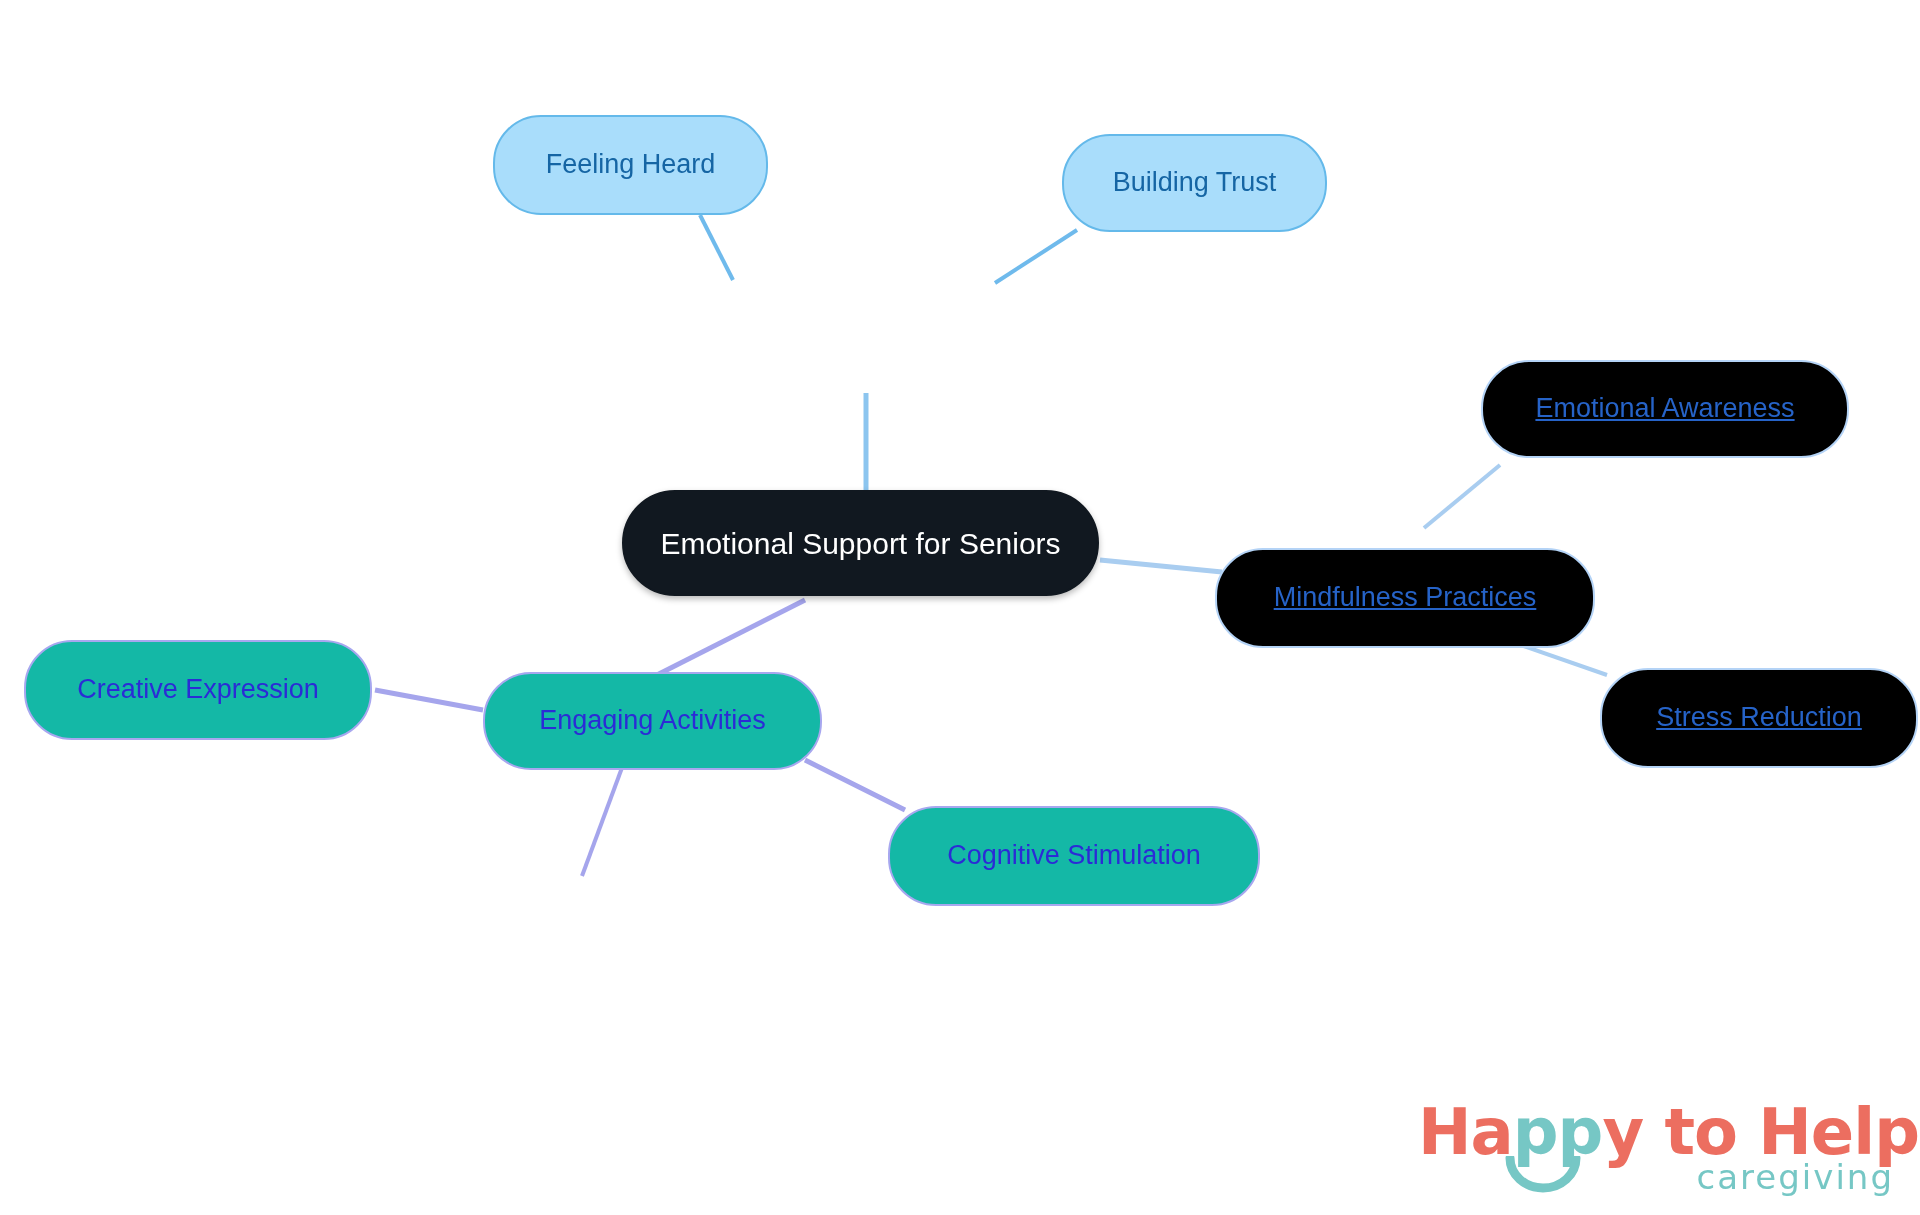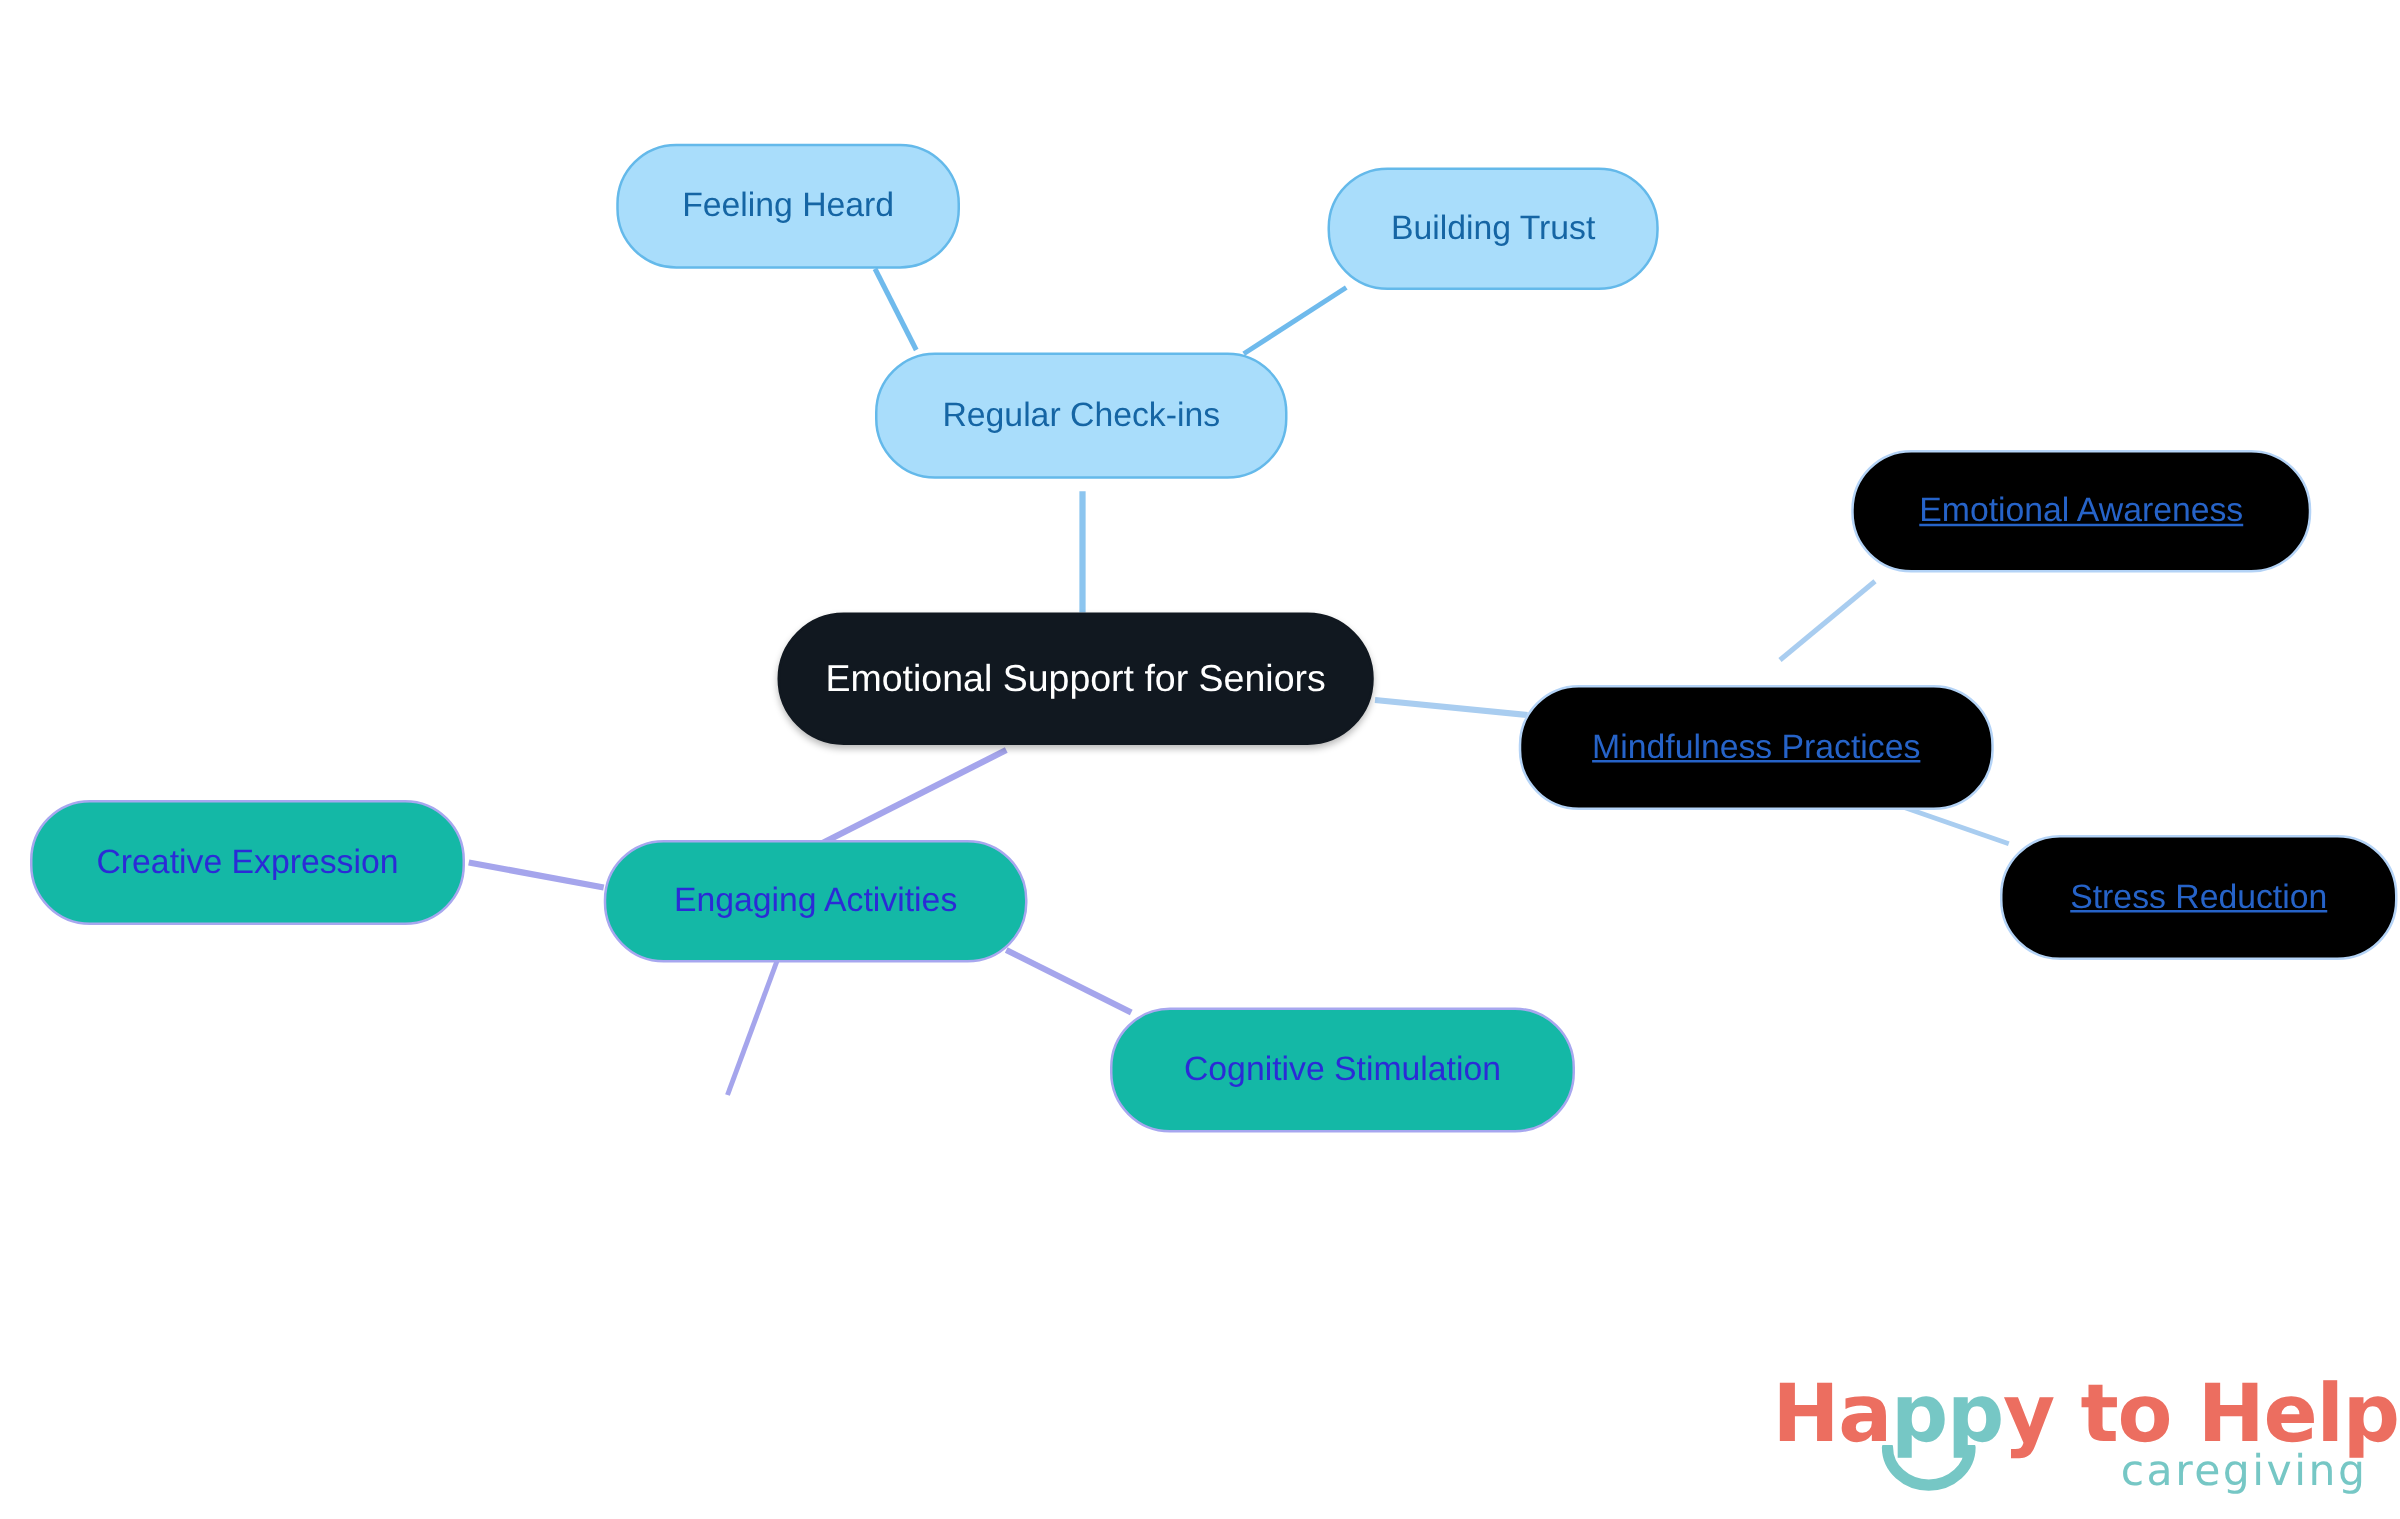--- a/index.html
+++ b/index.html
@@ -136,23 +136,20 @@
 
     <path d="M 623 765 L 582 876" stroke="#a5a5ec" stroke-width="4" fill="none"></path>
 
     <path d="M 805 760 L 905 810" stroke="#a5a5ec" stroke-width="5" fill="none"></path>
   </svg>
 
   <div class="node n-root" style="left:622px; top:490px; width:477px; height:106px;">
     <span class="node-label">Emotional Support for Seniors</span>
   </div>
 
-  <div class="node lvl-blue-a" style="left:700px; top:282px; width:330px; height:101px;">
-    <span class="node-label">Regular Check-ins</span>
-  </div>
 
   <div class="node lvl-blue-a" style="left:493px; top:115px; width:275px; height:100px;">
     <span class="node-label">Feeling Heard</span>
   </div>
 
   <div class="node lvl-blue-a" style="left:1062px; top:134px; width:265px; height:98px;">
     <span class="node-label">Building Trust</span>
   </div>
 
   <div class="node lvl-blue-b" style="left:1215px; top:548px; width:380px; height:100px;">

